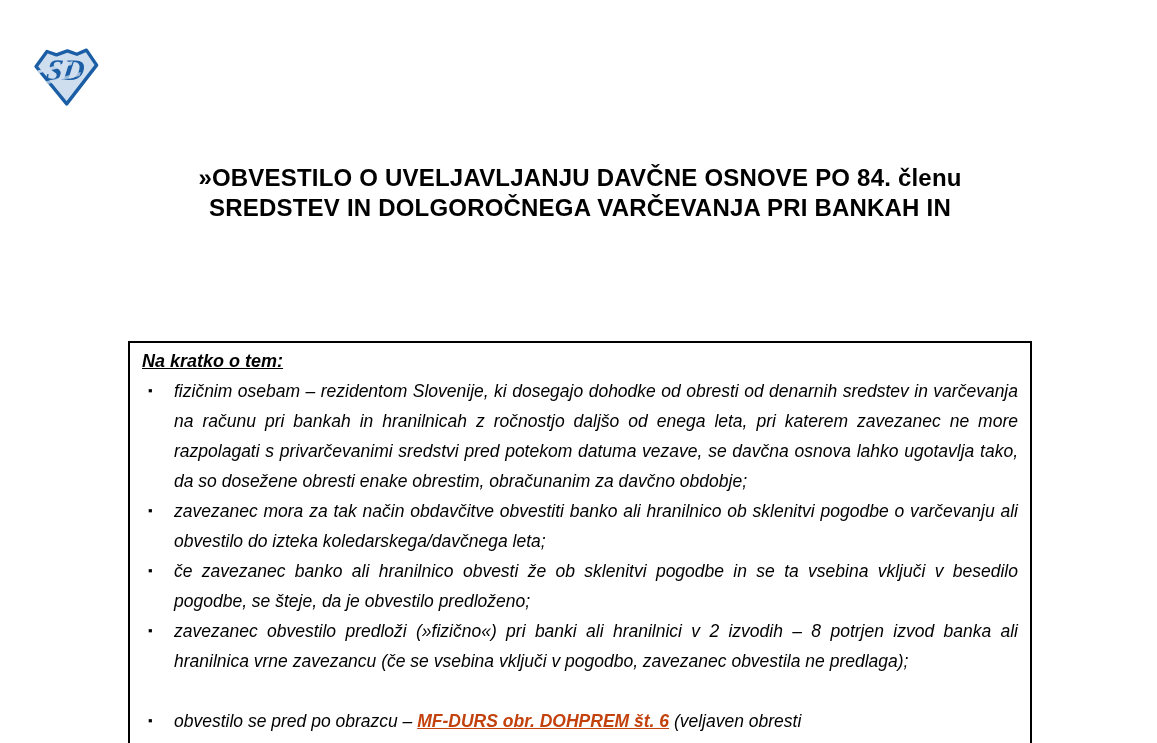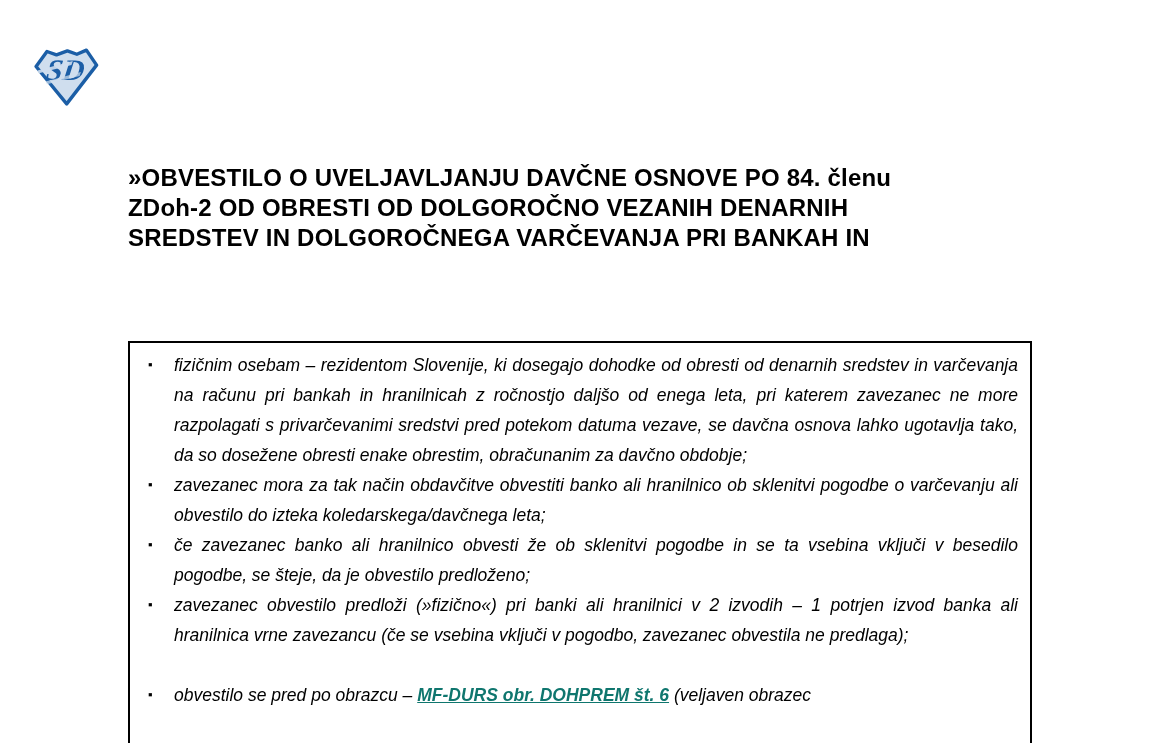--- a/index.html
+++ b/index.html
@@ -22,21 +22,21 @@
     left: 32px;
     top: 46px;
     width: 68px;
     height: 60px;
   }
   .doc-title {
     position: absolute;
     left: 128px;
     top: 163px;
     width: 904px;
-    text-align: left;
+    text-align: center;
     font-weight: bold;
     font-size: 24px;
     line-height: 30px;
     letter-spacing: 0.2px;
   }
   .infobox {
     position: absolute;
     left: 128px;
     top: 341px;
     width: 904px;
@@ -94,43 +94,43 @@
     <svg viewBox="0 0 100 88" width="68" height="60">
       <path d="M6 30 L22 8 L36 13 L52 7 L66 12 L80 6 L95 28 L51 85 Z" fill="#cfdeee" stroke="#1b5ea6" stroke-width="5" stroke-linejoin="round"></path>
       <text x="26" y="50" font-size="44" font-weight="bold" font-style="italic" font-family="Liberation Serif, serif" fill="#1b5ea6" transform="skewX(-8)">SD</text>
       <path d="M8 36 L60 22 L58 28 L10 40 Z" fill="#cfdeee" opacity="0.9"></path>
       <path d="M20 52 L72 38 L70 44 L22 56 Z" fill="#cfdeee" opacity="0.7"></path>
     </svg>
   </div>
 
   <div class="doc-title">
     <div>»OBVESTILO O UVELJAVLJANJU DAVČNE OSNOVE PO 84. členu</div>
-    <div>ZDoh-2 OD OBRESTI OD DOLGOROČNO VEZANIH DENARNIH</div>
     <div>SREDSTEV IN DOLGOROČNEGA VARČEVANJA PRI BANKAH IN</div>
   </div>
 
   <div class="infobox">
+    <div class="infobox-heading">Na kratko o tem:</div>
 
     <ul class="bullet-list">
       <li class="bullet-item">
         <span class="bullet-marker">▪</span>
         <span class="bullet-text">fizičnim osebam – rezidentom Slovenije, ki dosegajo dohodke od obresti od denarnih sredstev in varčevanja na računu pri bankah in hranilnicah z ročnostjo daljšo od enega leta, pri katerem zavezanec ne more razpolagati s privarčevanimi sredstvi pred potekom datuma vezave, se davčna osnova lahko ugotavlja tako, da so dosežene obresti enake obrestim, obračunanim za davčno obdobje;</span>
       </li>
       <li class="bullet-item">
         <span class="bullet-marker">▪</span>
         <span class="bullet-text">zavezanec mora za tak način obdavčitve obvestiti banko ali hranilnico ob sklenitvi pogodbe o varčevanju ali obvestilo do izteka koledarskega/davčnega leta;</span>
       </li>
       <li class="bullet-item">
         <span class="bullet-marker">▪</span>
         <span class="bullet-text">če zavezanec banko ali hranilnico obvesti že ob sklenitvi pogodbe in se ta vsebina vključi v besedilo pogodbe, se šteje, da je obvestilo predloženo;</span>
       </li>
       <li class="bullet-item">
         <span class="bullet-marker">▪</span>
-        <span class="bullet-text">zavezanec obvestilo predloži (»fizično«) pri banki ali hranilnici v 2 izvodih – 1 potrjen izvod banka ali hranilnica vrne zavezancu (če se vsebina vključi v pogodbo, zavezanec obvestila ne predlaga);</span>
+        <span class="bullet-text">zavezanec obvestilo predloži (»fizično«) pri banki ali hranilnici v 2 izvodih – 8 potrjen izvod banka ali hranilnica vrne zavezancu (če se vsebina vključi v pogodbo, zavezanec obvestila ne predlaga);</span>
       </li>
       <li class="bullet-item spaced">
         <span class="bullet-marker">▪</span>
-        <span class="bullet-text"><span>obvestilo se pred po obrazcu – </span><a class="doc-link" style="color:#0f766e">MF-DURS obr. DOHPREM št. 6</a><span> (veljaven obrazec</span></span>
+        <span class="bullet-text"><span>obvestilo se pred po obrazcu – </span><a class="doc-link" style="color:#c2410c">MF-DURS obr. DOHPREM št. 6</a><span> (veljaven obresti</span></span>
       </li>
     </ul>
   </div>
 
 </div>
 
 </body></html>

